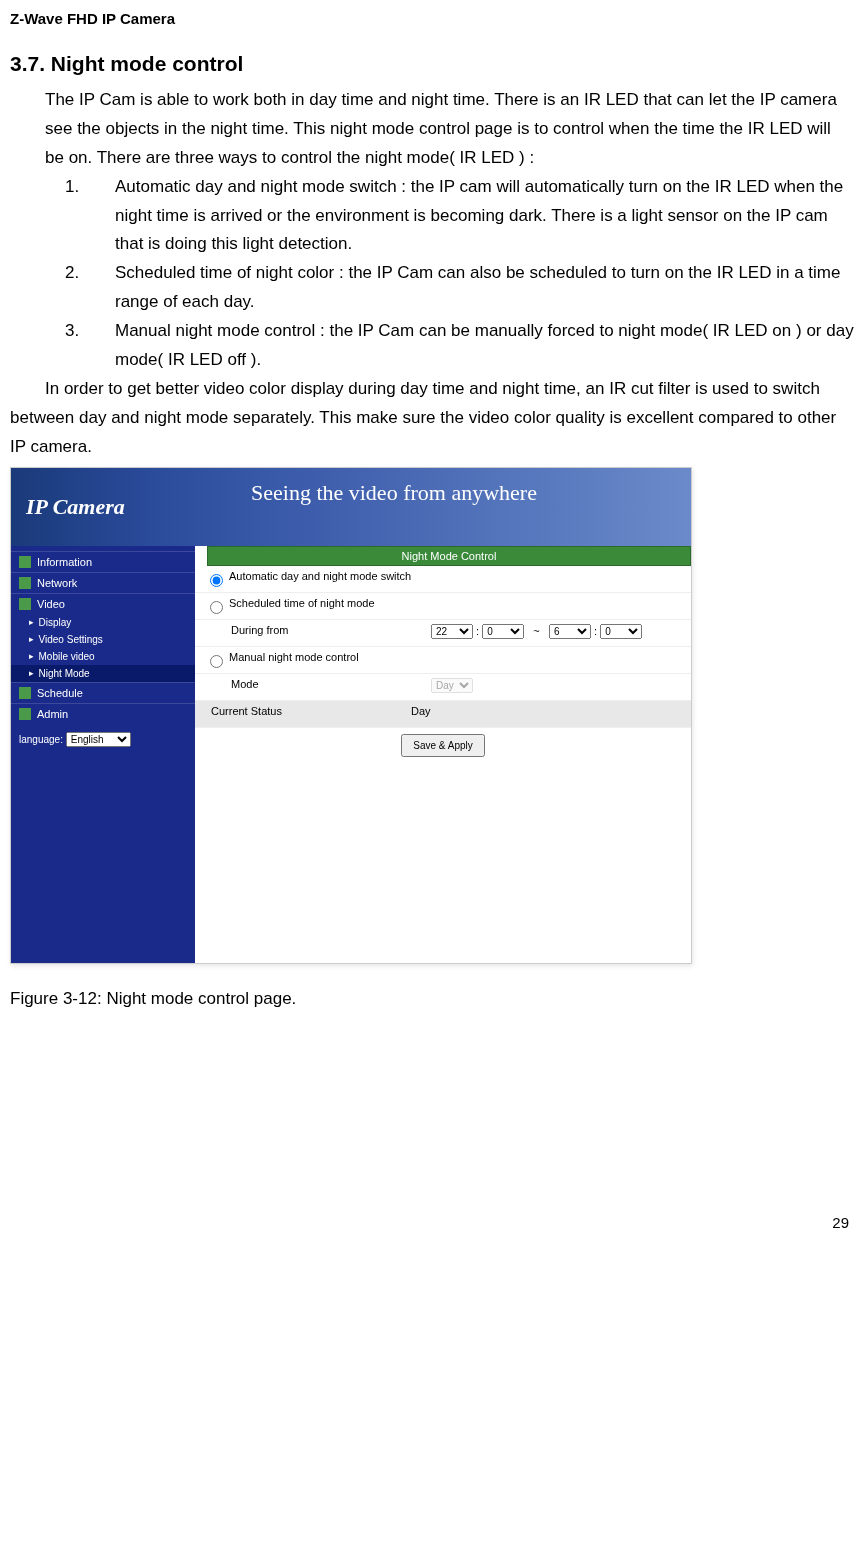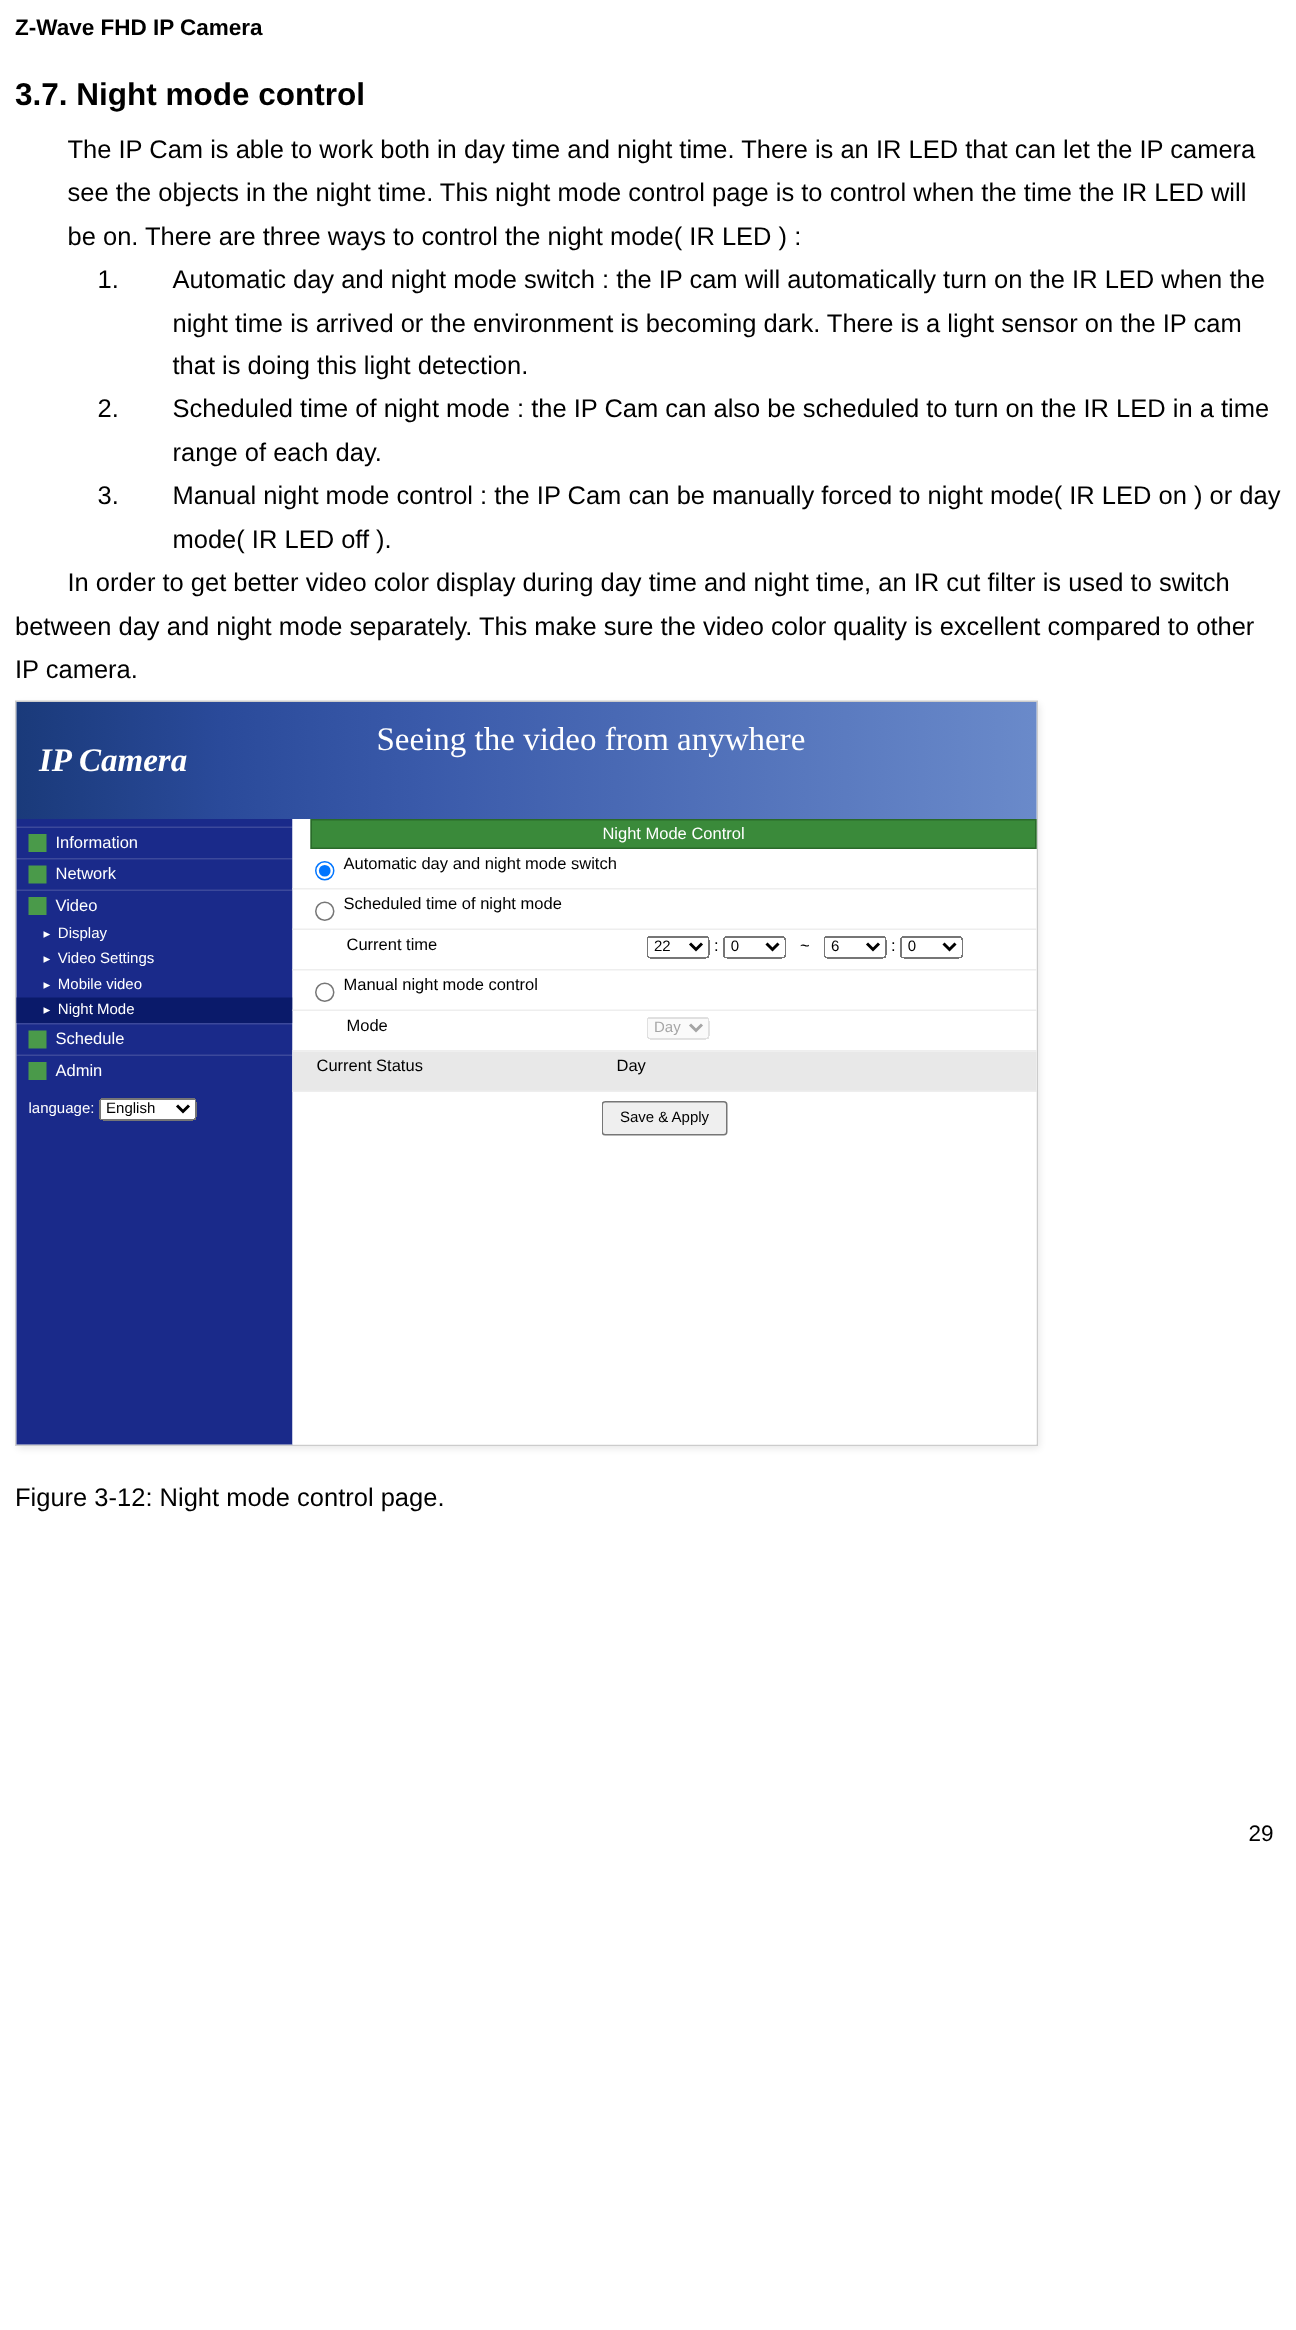--- a/index.html
+++ b/index.html
@@ -188,21 +188,21 @@
   <div class="body-text" style="margin-left:35px; text-indent:-35px; padding-left:35px; margin-left:0;">
     <span style="padding-left:35px;">The IP Cam is able to work both in day time and night time. There is an IR LED that can let the IP camera see the objects in the night time. This night mode control page is to control when the time the IR LED will be on. There are three ways to control the night mode( IR LED ) :</span>
   </div>
 
   <div class="list-row">
     <div class="list-num">1.</div>
     <div class="list-text">Automatic day and night mode switch : the IP cam will automatically turn on the IR LED when the night time is arrived or the environment is becoming dark. There is a light sensor on the IP cam that is doing this light detection.</div>
   </div>
   <div class="list-row">
     <div class="list-num">2.</div>
-    <div class="list-text">Scheduled time of night mode : the IP Cam can also be scheduled to turn on the IR LED in a time range of each day.</div>
+    <div class="list-text">Scheduled time of night color : the IP Cam can also be scheduled to turn on the IR LED in a time range of each day.</div>
   </div>
   <div class="list-row">
     <div class="list-num">3.</div>
     <div class="list-text">Manual night mode control : the IP Cam can be manually forced to night mode( IR LED on ) or day mode( IR LED off ).</div>
   </div>
 
   <div class="body-text" style="margin-left:0;">
     <span style="padding-left:35px;">In order to get better video color display during day time and night time, an IR cut filter is used to switch between day and night mode separately. This make sure the video color quality is excellent compared to other IP camera.</span>
   </div>
 
@@ -259,21 +259,21 @@
         <div class="ss-form">
           <div class="ss-form-row">
             <input type="radio" checked="" style="">
             <span>Automatic day and night mode switch</span>
           </div>
           <div class="ss-form-row">
             <input type="radio" style="">
             <span>Scheduled time of night mode</span>
           </div>
           <div class="ss-form-row">
-            <div class="ss-form-label">Current time</div>
+            <div class="ss-form-label">During from</div>
             <div class="ss-form-ctrl">
               <select><option>22</option></select> :
               <select><option>0</option></select>
               &nbsp;&nbsp;<span>~</span>&nbsp;&nbsp;
               <select><option>6</option></select> :
               <select><option>0</option></select>
             </div>
           </div>
           <div class="ss-form-row">
             <input type="radio" style="">

